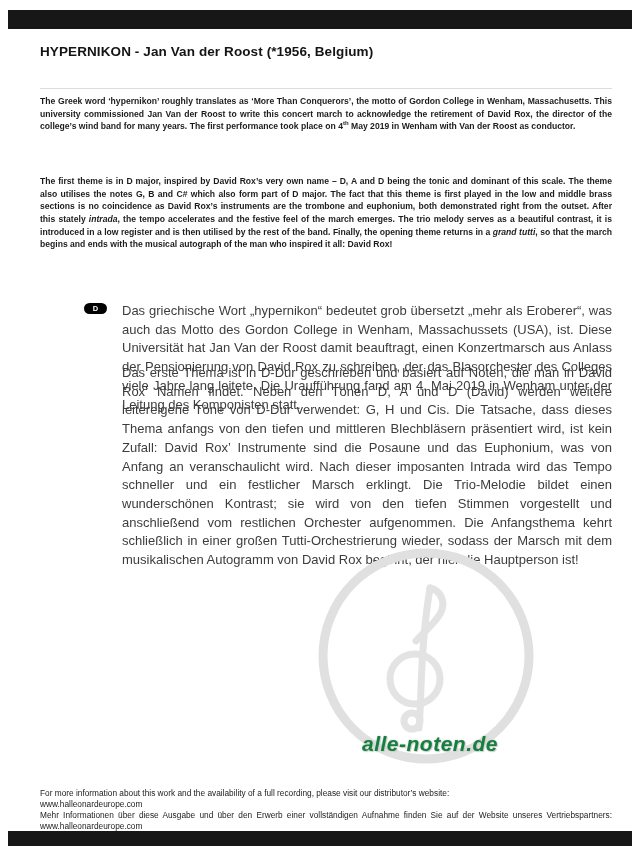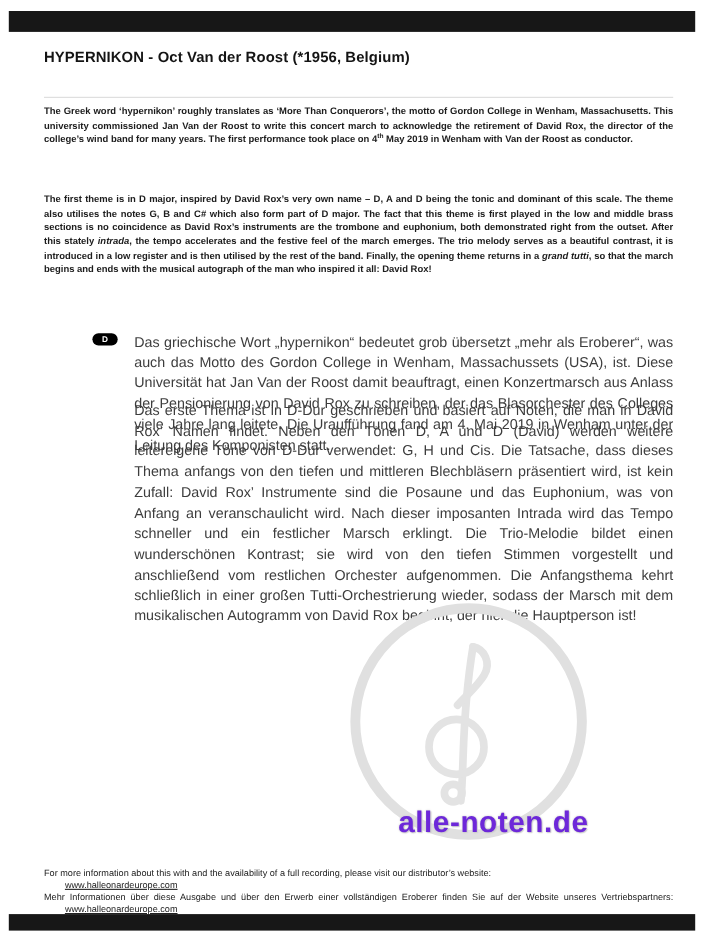--- a/index.html
+++ b/index.html
@@ -19,36 +19,36 @@
   .en.p2 { top:175px; }
   sup { font-size:6px; vertical-align:super; line-height:0; }
 
   .de-badge { position:absolute; left:84px; top:303px; width:23px; height:11px; background:#000; border-radius:7px;
               color:#fff; text-align:center; font-size:7.5px; font-weight:bold; line-height:11px; }
   .de { position:absolute; left:122px; width:490px; text-align:justify; font-size:13px; color:#3d3d3d; line-height:1.44; }
   .de.p1 { top:302px; }
   .de.p2 { top:364px; }
 
   .watermark { position:absolute; left:308px; top:538px; width:236px; height:236px; z-index:0; }
-  .wm-text { position:absolute; left:54px; top:194px; font-size:27px; font-weight:bold; 
-             color:#6d28d9; text-shadow:0 0 2px #c6c6c6, 1px 1px 1px #cfcfcf; letter-spacing:0.5px; white-space:nowrap; }
+  .wm-text { position:absolute; left:54px; top:194px; font-size:21px; font-weight:bold; font-style:italic;
+             color:#15803d; text-shadow:0 0 2px #c6c6c6, 1px 1px 1px #cfcfcf; letter-spacing:0.5px; white-space:nowrap; }
 
   .footer { position:absolute; left:40px; top:788px; width:572px; font-size:8.3px; color:#222; line-height:1.32; z-index:1; }
   .footer p { margin:0; }
   .footer .de-footer { text-align:justify; }
-  .link { text-decoration:underline; color:#222; cursor:pointer; font-style:normal;margin-left:19px; }
+  .link { color:#222; cursor:pointer; font-style:normal; }
 </style>
 </head>
 <body>
 
 <div class="page">
 
   <div class="bar top"></div>
 
-  <h1 class="title">HYPERNIKON - Oct Van der Roost (*1956, Belgium)</h1>
+  <h1 class="title">HYPERNIKON - Jan Van der Roost (*1956, Belgium)</h1>
   <div class="title-rule"></div>
 
   <p class="en p1"><span>The Greek word ‘hypernikon’ roughly translates as ‘More Than Conquerors’, the motto of Gordon College in Wenham, Massachusetts. This university commissioned Jan Van der Roost to write this concert march to acknowledge the retirement of David Rox, the director of the college’s wind band for many years. The first performance took place on 4</span><sup>th</sup><span> May 2019 in Wenham with Van der Roost as conductor.</span></p>
   <p class="en p2"><span>The first theme is in D major, inspired by David Rox’s very own name – D, A and D being the tonic and dominant of this scale. The theme also utilises the notes G, B and C# which also form part of D major. The fact that this theme is first played in the low and middle brass sections is no coincidence as David Rox’s instruments are the trombone and euphonium, both demonstrated right from the outset. After this stately </span><span style="font-style: italic;">intrada</span><span>, the tempo accelerates and the festive feel of the march emerges. The trio melody serves as a beautiful contrast, it is introduced in a low register and is then utilised by the rest of the band. Finally, the opening theme returns in a </span><span style="font-style: italic;">grand tutti</span><span>, so that the march begins and ends with the musical autograph of the man who inspired it all: David Rox!</span></p>
 
   <div class="de-badge">
     <span>D</span>
   </div>
   <p class="de p1">Das griechische Wort „hypernikon“ bedeutet grob übersetzt „mehr als Eroberer“, was auch das Motto des Gordon College in Wenham, Massachussets (USA), ist. Diese Universität hat Jan Van der Roost damit beauftragt, einen Konzertmarsch aus Anlass der Pensionierung von David Rox zu schreiben, der das Blasorchester des Colleges viele Jahre lang leitete. Die Uraufführung fand am 4. Mai 2019 in Wenham unter der Leitung des Komponisten statt.</p>
   <p class="de p2">Das erste Thema ist in D-Dur geschrieben und basiert auf Noten, die man in David Rox’ Namen findet. Neben den Tönen D, A und D (David) werden weitere leitereigene Töne von D-Dur verwendet: G, H und Cis. Die Tatsache, dass dieses Thema anfangs von den tiefen und mittleren Blechbläsern präsentiert wird, ist kein Zufall: David Rox’ Instrumente sind die Posaune und das Euphonium, was von Anfang an veranschaulicht wird. Nach dieser imposanten Intrada wird das Tempo schneller und ein festlicher Marsch erklingt. Die Trio-Melodie bildet einen wunderschönen Kontrast; sie wird von den tiefen Stimmen vorgestellt und anschließend vom restlichen Orchester aufgenommen. Die Anfangsthema kehrt schließlich in einer großen Tutti-Orchestrierung wieder, sodass der Marsch mit dem musikalischen Autogramm von David Rox beginnt, der hier die Hauptperson ist!</p>
@@ -60,20 +60,20 @@
         <path d="M122 50 C116 86 114 120 113 150 C112.5 166 112 178 111 190"></path>
         <circle cx="107" cy="141" r="25"></circle>
         <path d="M122 50 C132 52 139 64 132 76 C126 86 116 94 108 103"></path>
         <circle cx="104" cy="183" r="8"></circle>
       </g>
     </svg>
     <div class="wm-text">alle-noten.de</div>
   </div>
 
   <div class="footer">
-    <p>For more information about this with and the availability of a full recording, please visit our distributor’s website:</p>
+    <p>For more information about this work and the availability of a full recording, please visit our distributor’s website:</p>
     <p><a class="link">www.halleonardeurope.com</a></p>
-    <p class="de-footer"><span>Mehr Informationen über diese Ausgabe und über den Erwerb einer vollständigen Eroberer finden Sie auf der Website unseres Vertriebspartners: </span><a class="link">www.halleonardeurope.com</a></p>
+    <p class="de-footer"><span>Mehr Informationen über diese Ausgabe und über den Erwerb einer vollständigen Aufnahme finden Sie auf der Website unseres Vertriebspartners: </span><a class="link">www.halleonardeurope.com</a></p>
   </div>
 
   <div class="bar bottom"></div>
 
 </div>
 
 </body></html>

